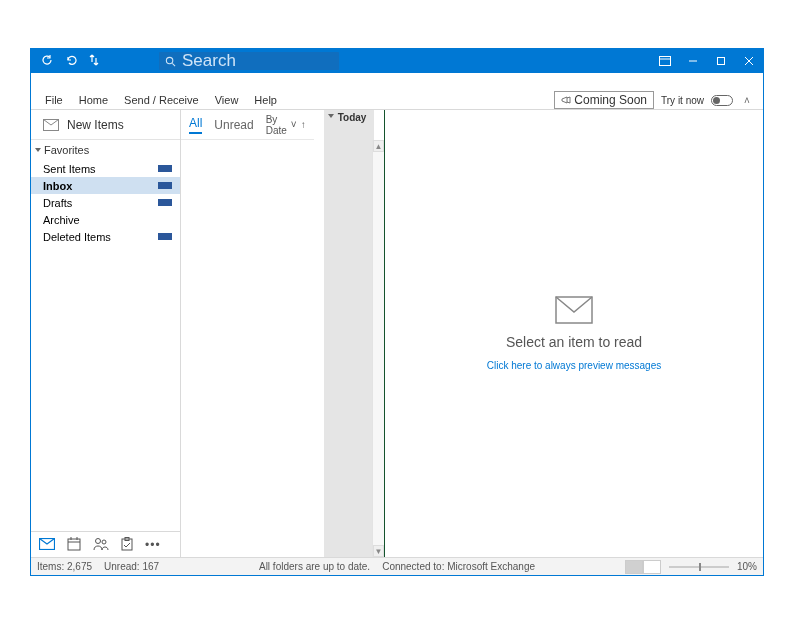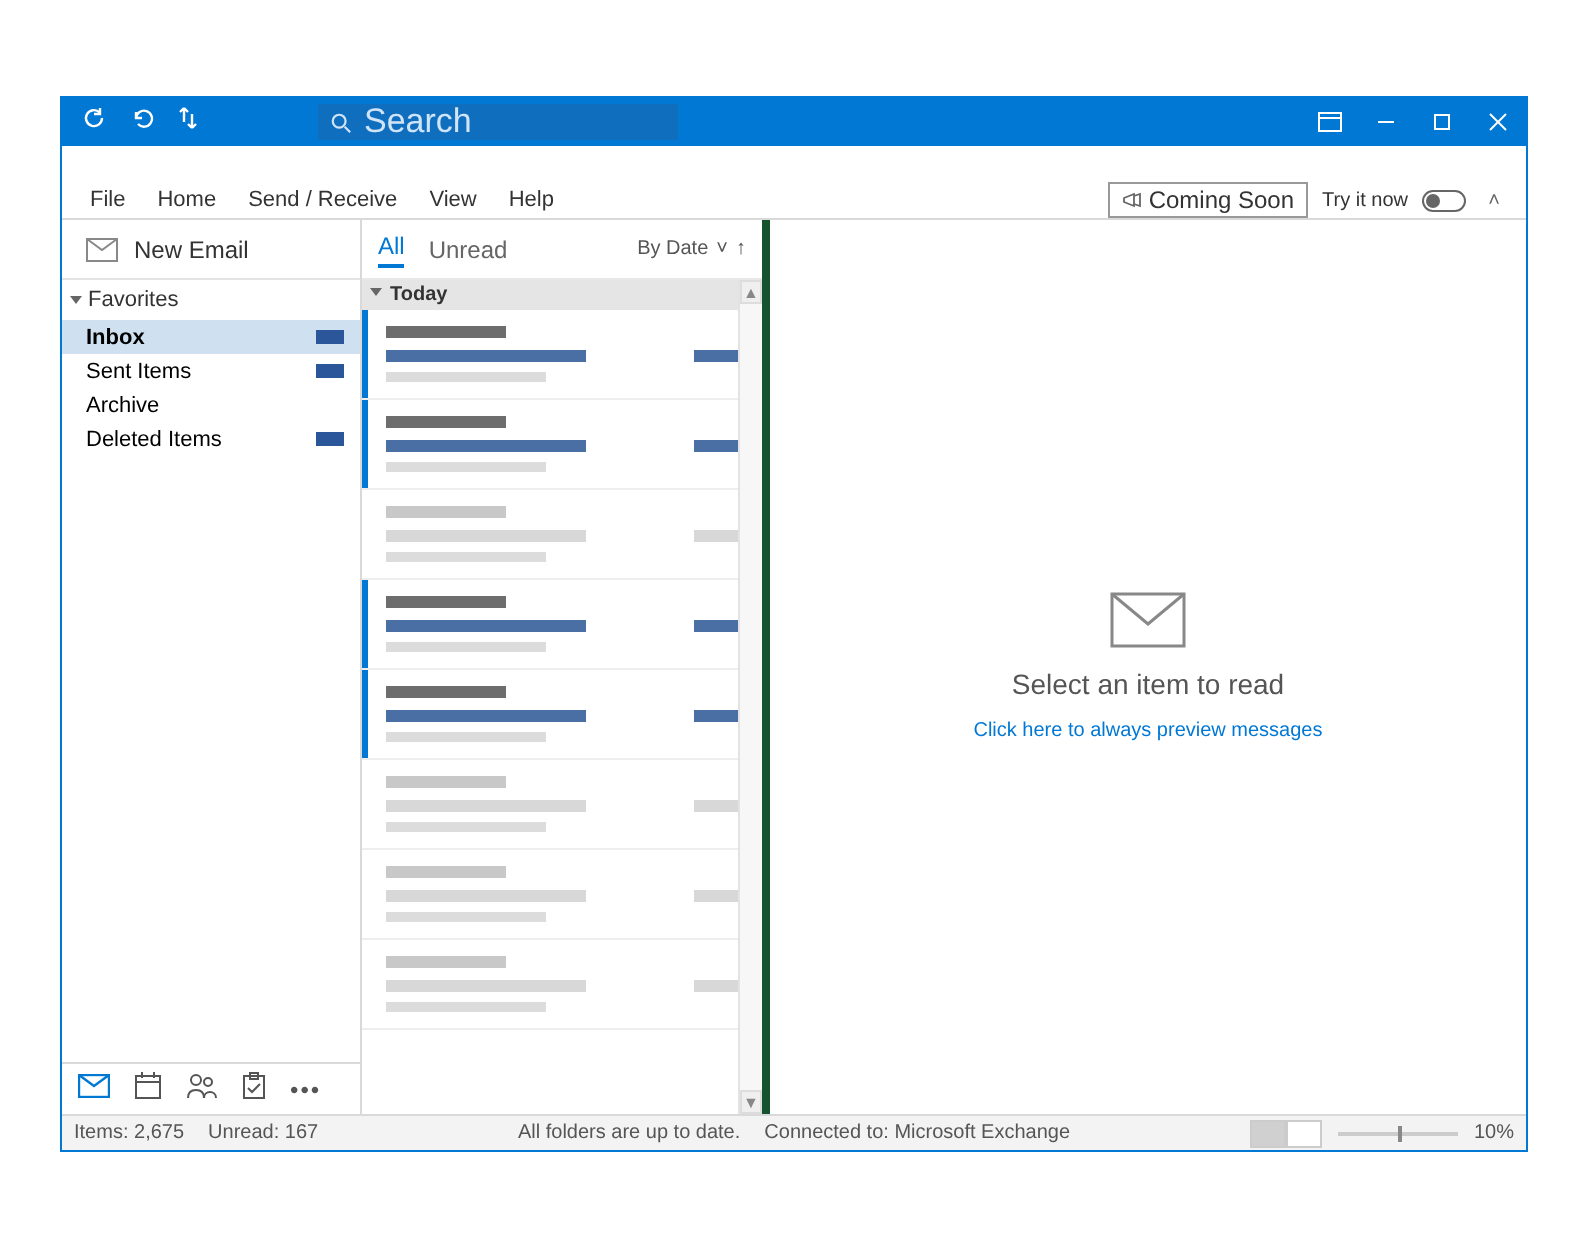--- a/index.html
+++ b/index.html
@@ -40,21 +40,21 @@
 .fav-header::before { content: ""; display: inline-block; width: 0; height: 0; border-left: 3px solid transparent; border-right: 3px solid transparent; border-top: 4px solid #666; margin-right: 3px; }
 .folder { display: flex; align-items: center; justify-content: space-between; padding: 2px 8px 2px 12px; height: 17px; }
 .folder.selected { background: #cfe0f1; font-weight: 600; }
 .folder-badge { width: 14px; height: 7px; background: #2b579a; }
 .navpane-fill { flex: 1; }
 .navpane-bottom { height: 26px; border-top: 1px solid #d9d9d9; display: flex; align-items: center; gap: 12px; padding-left: 8px; }
 .navpane-bottom svg { stroke: #555; fill: none; }
 .navpane-bottom .mail-icon svg { stroke: #0078d4; }
 
 
-.msglist { width: 204px; border-right: 4px solid #14532d; display: flex; flex-direction: column; position: relative; }
+.msglist { width: 204px; border-right: 1px solid #14532d; display: flex; flex-direction: row; position: relative; gap: 10px; }
 .msglist-header { height: 30px; display: flex; align-items: center; padding: 0 8px; font-size: 12px; gap: 12px; border-bottom: 1px solid #e8e8e8; }
 .filter-all { color: #0078d4; border-bottom: 2px solid #0078d4; padding-bottom: 2px; }
 .filter-unread { color: #666; }
 .sort-area { margin-left: auto; font-size: 10px; color: #555; display: flex; align-items: center; gap: 4px; }
 .group-header { font-size: 10px; font-weight: 600; color: #333; padding: 2px 8px 2px 14px; position: relative; background: #e5e5e5; }
 .group-header::before { content: ""; position: absolute; left: 4px; top: 4px; width: 0; height: 0; border-left: 3px solid transparent; border-right: 3px solid transparent; border-top: 4px solid #666; }
 .messages { flex: 1; overflow: hidden; }
 .msg { padding: 8px 10px 8px 12px; border-bottom: 1px solid #eee; position: relative; }
 .msg.unread::before { content: ""; position: absolute; left: 0; top: 0; bottom: 0; width: 3px; background: #0078d4; }
 .msg-line1 { height: 6px; background: #6d6d6d; width: 60px; margin-bottom: 6px; }
@@ -162,31 +162,35 @@
   </div>
 
   <div class="body">
 
     <div class="navpane">
       <div class="new-email">
         <svg width="16" height="12" viewBox="0 0 16 12">
             <rect x="0.5" y="0.5" width="15" height="11" stroke-width="1"></rect>
             <path d="M0.5 0.5 L8 6 L15.5 0.5" stroke-width="1"></path>
           </svg>
-        <span>New Email</span>
+        <span>New Items</span>
       </div>
       <div class="fav-header">
           <span>Favorites</span>
         </div>
+      <div class="folder">
+        <span>Sent Items</span>
+        <span class="folder-badge"></span>
+      </div>
       <div class="folder selected">
         <span>Inbox</span>
         <span class="folder-badge"></span>
       </div>
       <div class="folder">
-        <span>Sent Items</span>
+        <span>Drafts</span>
         <span class="folder-badge"></span>
       </div>
       <div class="folder">
         <span>Archive</span>
       </div>
       <div class="folder">
         <span>Deleted Items</span>
         <span class="folder-badge"></span>
       </div>
       <div class="navpane-fill"></div>

